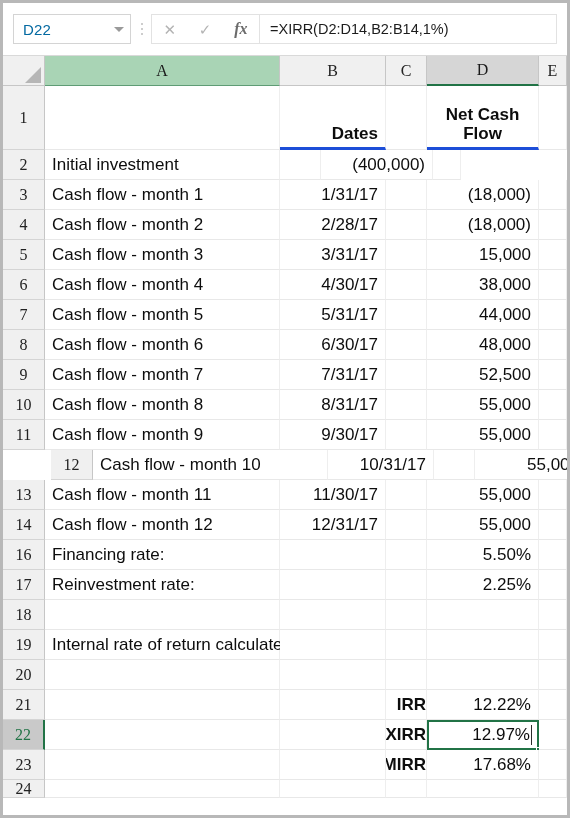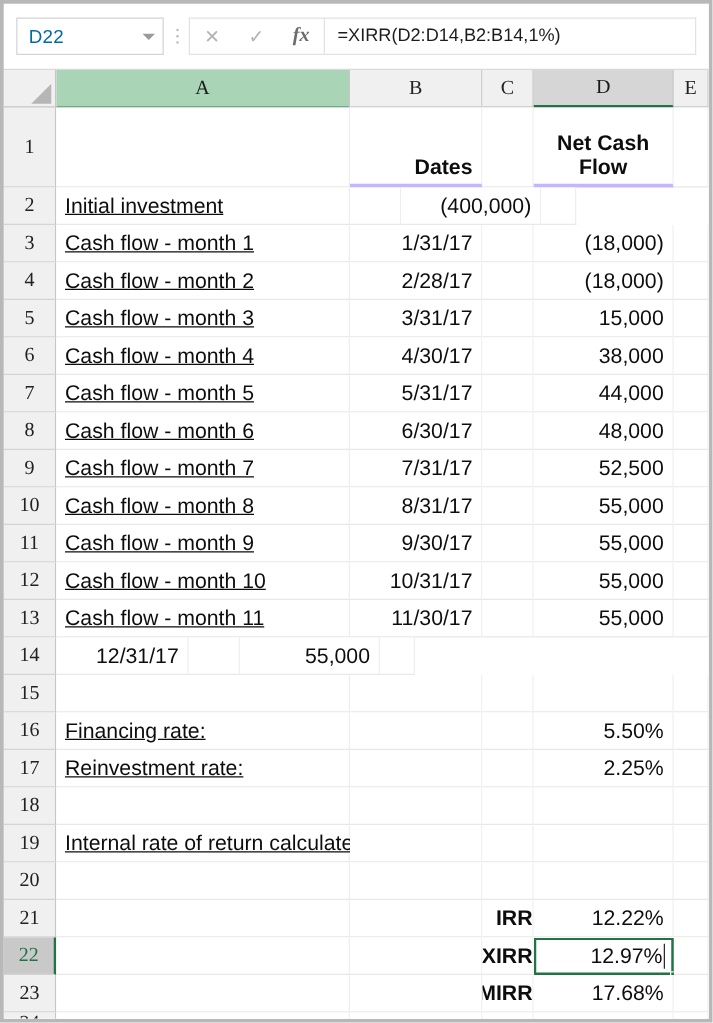--- a/index.html
+++ b/index.html
@@ -198,29 +198,29 @@
     box-sizing: border-box;
     display: flex;
     align-items: center;
     padding: 0 7px;
     font-size: 17px;
     color: #0d0d0d;
     white-space: nowrap;
     overflow: hidden;
     background: #ffffff;
   }
-  .cell.c-a  { flex: 0 0 235px; width: 235px; text-decoration: underline; }
+  .cell.c-a  { flex: 0 0 235px; width: 235px; }
   .cell.c-b  { flex: 0 0 106px; width: 106px; }
   .cell.c-c  { flex: 0 0 41px;  width: 41px;  }
   .cell.c-d  { flex: 0 0 112px; width: 112px; }
   .cell.c-e  { flex: 0 0 28px;  width: 28px;  }
   .right { justify-content: flex-end; }
   .center { justify-content: flex-end; }
   .bold { font-weight: 700; }
-  .hdr-underline { border-bottom: 3px solid #c4b5fd; }
+  .hdr-underline { border-bottom: 3px solid #1d4ed8; }
 
   .row.r1 .cell { height: 64px; align-items: flex-end; padding-bottom: 3px; }
   .row.r1 .rowhead { height: 64px; }
 
   .hdr-two {
     display: flex;
     flex-direction: column;
     align-items: center;
     justify-content: flex-end;
     width: 100%;
@@ -381,53 +381,46 @@
             <div class="cell c-e" style="height:30px"></div>
           </div>
           <div class="row" style="height: 30px;">
             <div class="rowhead" style="height:30px">11</div>
             <div class="cell c-a" style="height:30px">Cash flow - month 9</div>
             <div class="cell c-b center" style="height:30px">9/30/17</div>
             <div class="cell c-c" style="height:30px"></div>
             <div class="cell c-d right" style="height:30px">55,000</div>
             <div class="cell c-e" style="height:30px"></div>
           </div>
-          <div class="row" style="height: 30px;">
+          <div class="row" style="height: 30px; padding-left: 48px;">
             <div class="rowhead" style="height:30px">12</div>
             <div class="cell c-a" style="height:30px">Cash flow - month 10</div>
             <div class="cell c-b center" style="height:30px">10/31/17</div>
             <div class="cell c-c" style="height:30px"></div>
             <div class="cell c-d right" style="height:30px">55,000</div>
             <div class="cell c-e" style="height:30px"></div>
           </div>
           <div class="row" style="height: 30px;">
             <div class="rowhead" style="height:30px">13</div>
             <div class="cell c-a" style="height:30px">Cash flow - month 11</div>
             <div class="cell c-b center" style="height:30px">11/30/17</div>
             <div class="cell c-c" style="height:30px"></div>
             <div class="cell c-d right" style="height:30px">55,000</div>
             <div class="cell c-e" style="height:30px"></div>
           </div>
           <div class="row" style="height: 30px;">
             <div class="rowhead" style="height:30px">14</div>
+            <div class="cell c-a" style="height:30px">Cash flow - month 12</div>
             <div class="cell c-b center" style="height:30px">12/31/17</div>
             <div class="cell c-c" style="height:30px"></div>
             <div class="cell c-d right" style="height:30px">55,000</div>
             <div class="cell c-e" style="height:30px"></div>
           </div>
         </div>
 
-      <div class="row" style="height:30px">
-        <div class="rowhead" style="height:30px">15</div>
-        <div class="cell c-a" style="height:30px"></div>
-        <div class="cell c-b" style="height:30px"></div>
-        <div class="cell c-c" style="height:30px"></div>
-        <div class="cell c-d" style="height:30px"></div>
-        <div class="cell c-e" style="height:30px"></div>
-      </div>
 
       <div class="row" style="height:30px">
         <div class="rowhead" style="height:30px">16</div>
         <div class="cell c-a" style="height:30px">Financing rate:</div>
         <div class="cell c-b" style="height:30px"></div>
         <div class="cell c-c" style="height:30px"></div>
         <div class="cell c-d right" style="height:30px">5.50%</div>
         <div class="cell c-e" style="height:30px"></div>
       </div>
 

